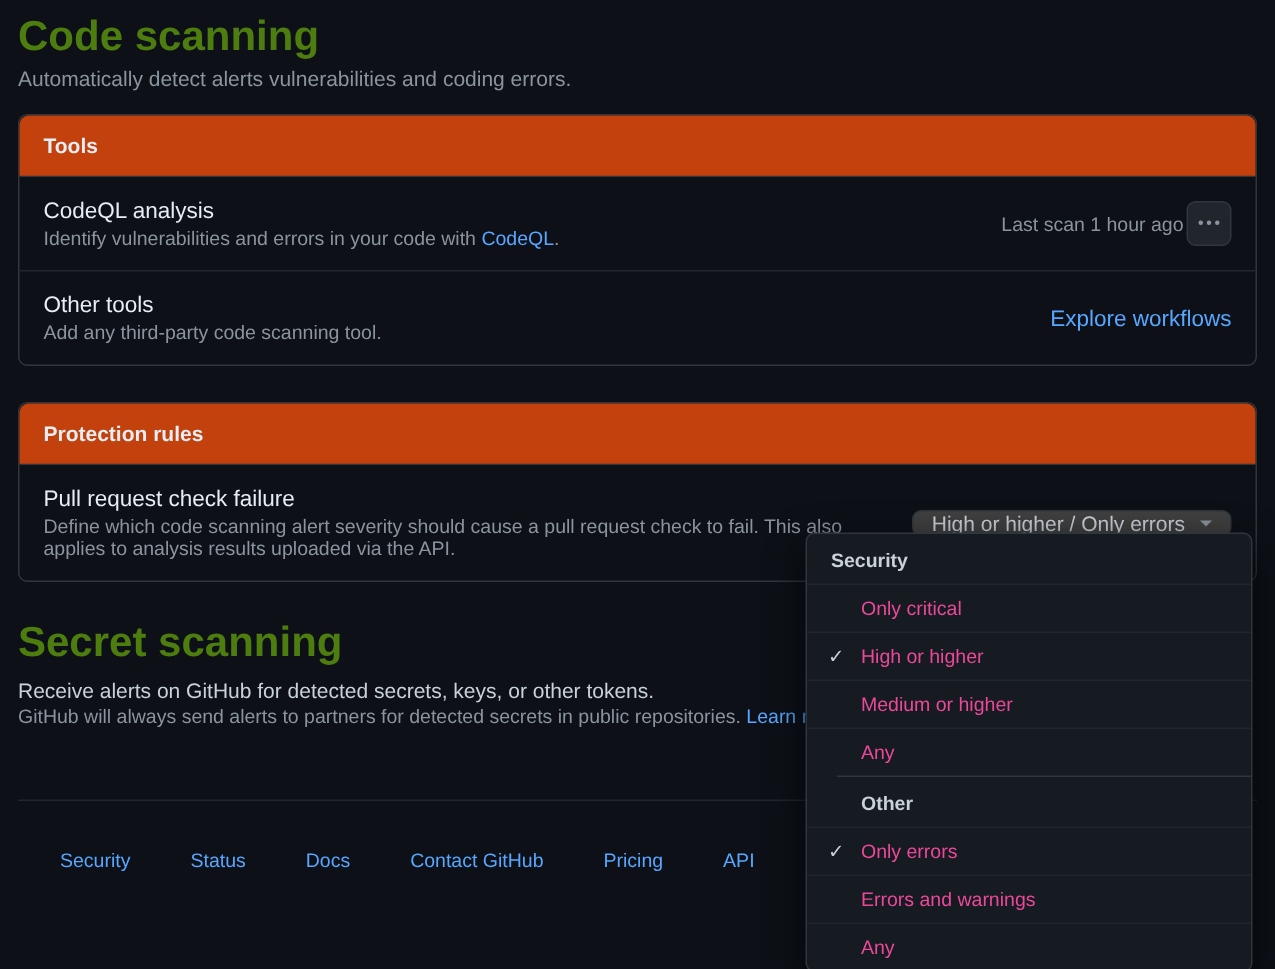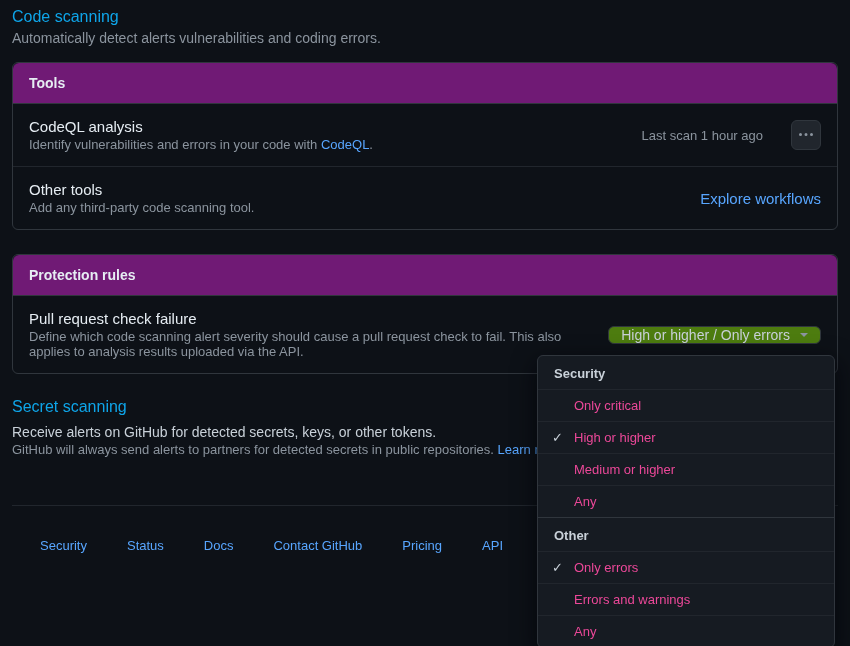--- a/index.html
+++ b/index.html
@@ -8,38 +8,38 @@
       color: #c9d1d9;
       font-family: -apple-system, BlinkMacSystemFont, "Segoe UI", Helvetica, Arial, sans-serif;
       font-size: 14px;
       width: 850px;
       height: 646px;
       overflow: hidden;
       position: relative;
     }
     .container { padding: 8px 12px; }
     h2 {
-      font-size: 16px;
-      font-weight: 400;
-      color: #0ea5e9;
+      font-size: 28px;
+      font-weight: 700;
+      color: #4d7c0f;
       margin-bottom: 4px;
     }
     .subtitle {
       color: #8b949e;
       font-size: 14px;
       margin-bottom: 16px;
     }
     .box {
       border: 1px solid #30363d;
       border-radius: 6px;
       margin-bottom: 24px;
     }
     .box-header {
       padding: 12px 16px;
-      background: #701a75;
+      background: #c2410c;
       border-bottom: 1px solid #30363d;
       border-top-left-radius: 6px;
       border-top-right-radius: 6px;
       font-weight: 600;
       color: #e6edf3;
       font-size: 14px;
     }
     .box-row {
       padding: 14px 16px;
       border-bottom: 1px solid #21262d;
@@ -55,21 +55,21 @@
       font-size: 15px;
       margin-bottom: 2px;
     }
     .row-desc {
       color: #8b949e;
       font-size: 13px;
     }
     .row-right {
       display: flex;
       align-items: center;
-      gap: 28px;
+      gap: 2px;
     }
     .last-scan {
       color: #8b949e;
       font-size: 13px;
     }
     .kebab-btn {
       width: 30px;
       height: 30px;
       background: #21262d;
       border: 1px solid #30363d;
@@ -80,21 +80,21 @@
       cursor: pointer;
       color: #8b949e;
     }
     a.link { color: #58a6ff; text-decoration: none; cursor: pointer; }
     .explore-link {
       color: #58a6ff;
       font-size: 15px;
       cursor: pointer;
     }
     .select-btn {
-      background: #4d7c0f;
+      background: #404040;
       border: 1px solid #30363d;
       border-radius: 6px;
       padding: 0 12px;
       color: #c9d1d9;
       font-size: 14px;
       display: flex;
       align-items: center;
       gap: 10px;
       cursor: pointer;
     }
@@ -153,21 +153,21 @@
       position: relative;
       border-top: 1px solid #21262d;
     }
     .dropdown-item.checked::before {
       content: "✓";
       position: absolute;
       left: 14px;
       color: #c9d1d9;
       font-size: 13px;
     }
-    .dropdown-section-border { border-top: 1px solid #30363d; }
+    .dropdown-section-border { border-top: 1px solid #30363d; margin-left: 20px; }
   </style>
 </head>
 <body>
 
 <div class="container">
   <h2>Code scanning</h2>
   <div class="subtitle">Automatically detect alerts vulnerabilities and coding errors.</div>
 
   <div class="box">
     <div class="box-header">Tools</div>

